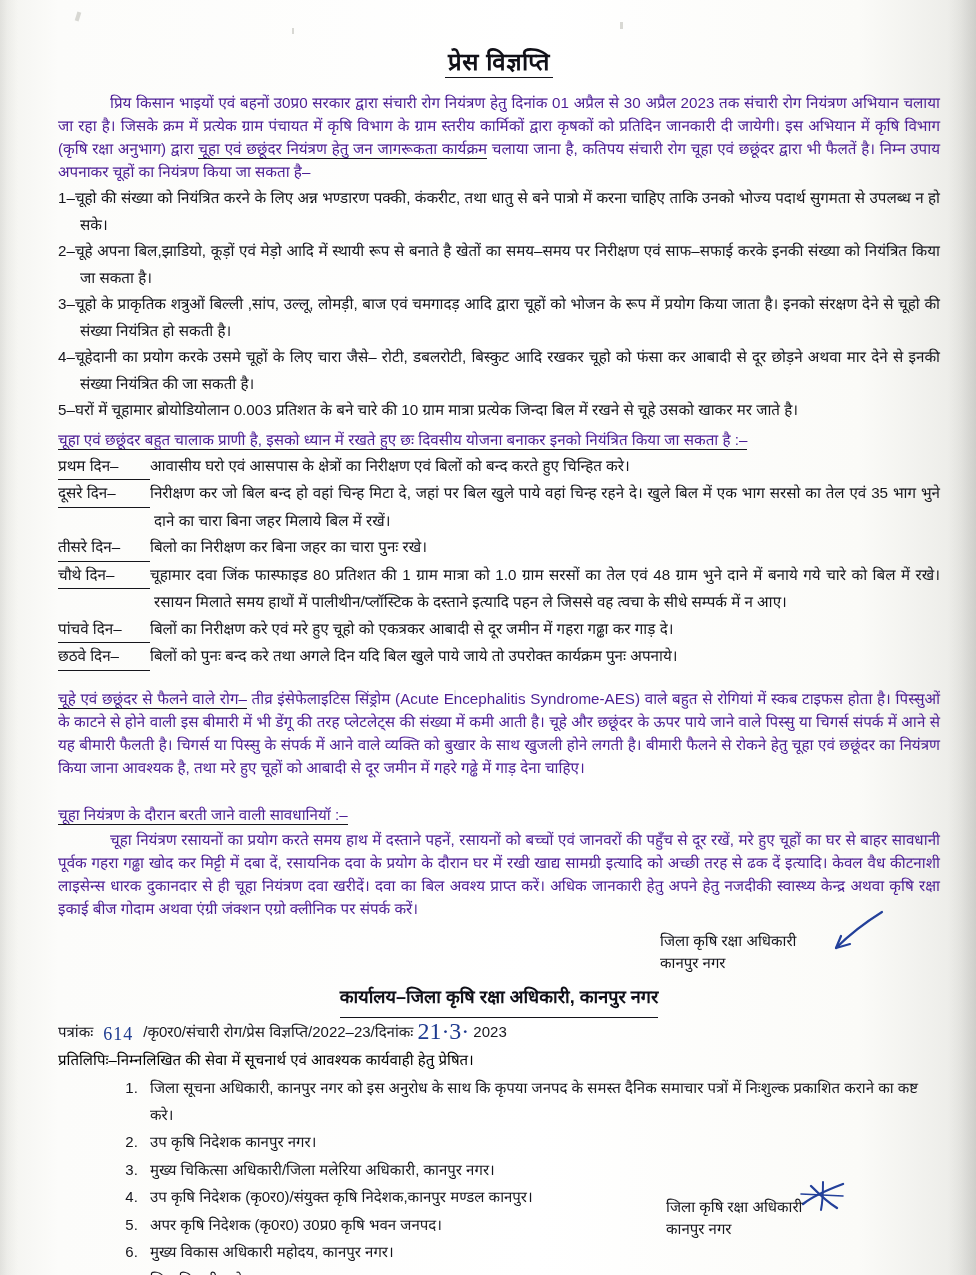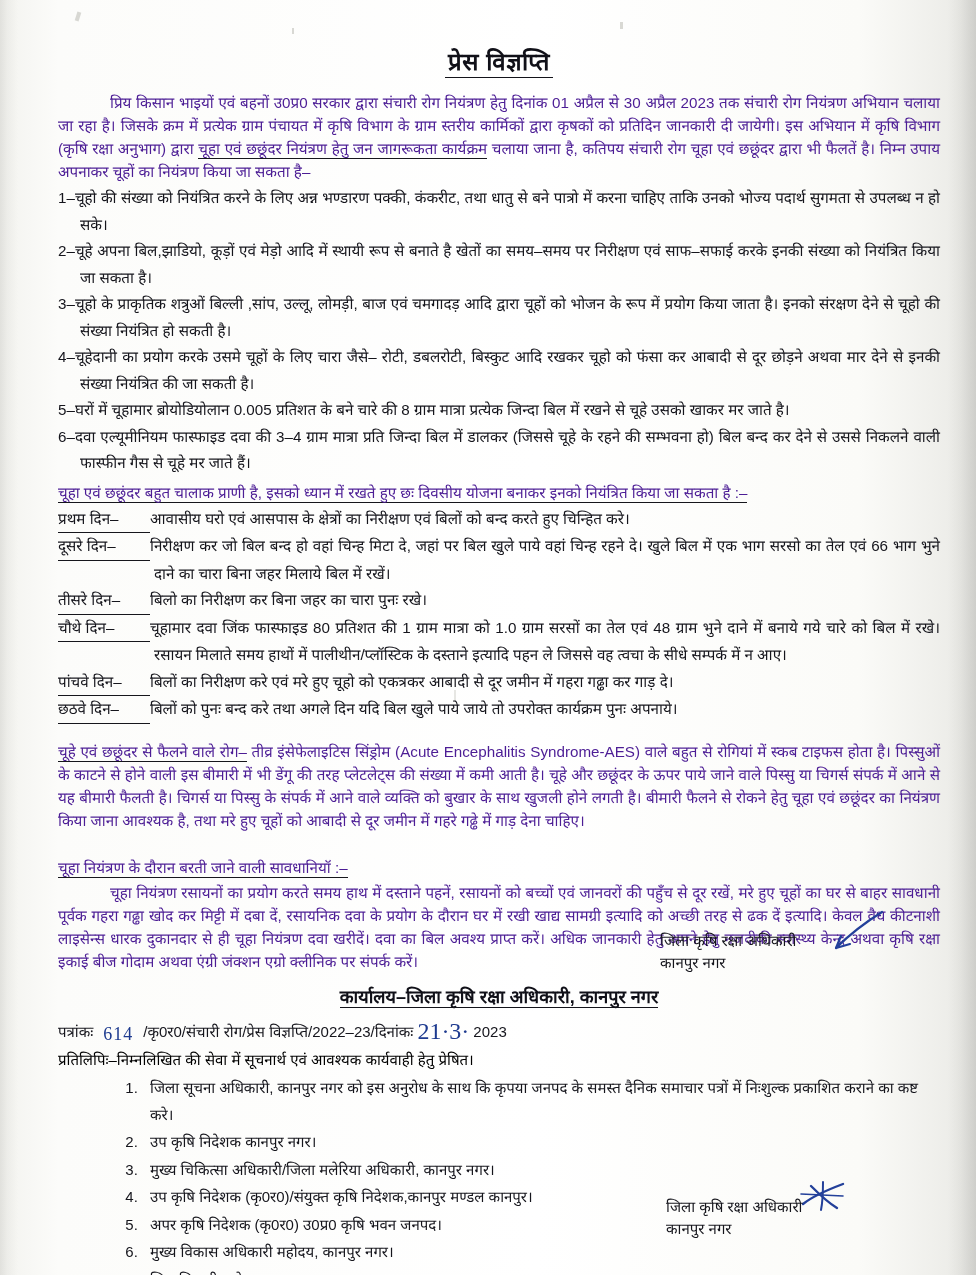--- a/index.html
+++ b/index.html
@@ -108,21 +108,21 @@
   }
 
   h2.office{
     text-align:center;
     font-size:18px;
     font-weight:700;
     margin:0;
     padding-top:0;
     color:#101018;
   }
-  h2.office span{border-bottom:1.6px solid #13131a;padding-bottom:0;}
+  h2.office span{border-bottom:1.6px solid #13131a;padding-bottom:10px;}
 
   .refline{
     font-size:15px;line-height:30px;margin-top:6px;color:#15151c;
   }
   .handnum{
     font-family:"Liberation Serif","DejaVu Serif",serif;
     color:#1d3a8f;
     font-size:18px;
     font-weight:400;
     letter-spacing:1px;
@@ -169,28 +169,27 @@
 
   <h1 class="title"><span>प्रेस विज्ञप्ति</span></h1>
 
   <p class="para indent"><span>प्रिय किसान भाइयों एवं बहनों उ0प्र0 सरकार द्वारा संचारी रोग नियंत्रण हेतु दिनांक 01 अप्रैल से 30 अप्रैल 2023 तक संचारी रोग नियंत्रण अभियान चलाया जा रहा है। जिसके क्रम में प्रत्येक ग्राम पंचायत में कृषि विभाग के ग्राम स्तरीय कार्मिकों द्वारा कृषकों को प्रतिदिन जानकारी दी जायेगी। इस अभियान में कृषि विभाग (कृषि रक्षा अनुभाग) द्वारा </span><span class="u">चूहा एवं छछूंदर नियंत्रण हेतु जन जागरूकता कार्यक्रम</span><span> चलाया जाना है, कतिपय संचारी रोग चूहा एवं छछूंदर द्वारा भी फैलतें है। निम्न उपाय अपनाकर चूहों का नियंत्रण किया जा सकता है–</span></p>
 
   <ul class="numlist">
     <li><span class="mk">1–</span><span>चूहो की संख्या को नियंत्रित करने के लिए अन्न भण्डारण पक्की, कंकरीट, तथा धातु से बने पात्रो में करना चाहिए ताकि उनको भोज्य पदार्थ सुगमता से उपलब्ध न हो सके।</span></li>
     <li><span class="mk">2–</span><span>चूहे अपना बिल,झाडियो, कूड़ों एवं मेड़ो आदि में स्थायी रूप से बनाते है खेतों का समय–समय पर निरीक्षण एवं साफ–सफाई करके इनकी संख्या को नियंत्रित किया जा सकता है।</span></li>
     <li><span class="mk">3–</span><span>चूहो के प्राकृतिक शत्रुओं बिल्ली ,सांप, उल्लू, लोमड़ी, बाज एवं चमगादड़ आदि द्वारा चूहों को भोजन के रूप में प्रयोग किया जाता है। इनको संरक्षण देने से चूहो की संख्या नियंत्रित हो सकती है।</span></li>
     <li><span class="mk">4–</span><span>चूहेदानी का प्रयोग करके उसमे चूहों के लिए चारा जैसे– रोटी, डबलरोटी, बिस्कुट आदि रखकर चूहो को फंसा कर आबादी से दूर छोड़ने अथवा मार देने से इनकी संख्या नियंत्रित की जा सकती है।</span></li>
-    <li><span class="mk">5–</span><span>घरों में चूहामार ब्रोयोडियोलान 0.005 प्रतिशत के बने चारे की 8 ग्राम मात्रा प्रत्येक जिन्दा बिल में रखने से चूहे उसको खाकर मर जाते है।</span></li>
-    <li><span class="mk">6–</span><span>दवा एल्यूमीनियम फास्फाइड दवा की 3–4 ग्राम मात्रा प्रति जिन्दा बिल में डालकर (जिससे चूहे के रहने की सम्भवना हो) बिल बन्द कर देने से उससे निकलने वाली फास्फीन गैस से चूहे मर जाते हैं।</span></li>
+    <li><span class="mk">5–</span><span>घरों में चूहामार ब्रोयोडियोलान 0.003 प्रतिशत के बने चारे की 10 ग्राम मात्रा प्रत्येक जिन्दा बिल में रखने से चूहे उसको खाकर मर जाते है।</span></li>
   </ul>
 
   <p class="para sixday-lead"><span class="u">चूहा एवं छछूंदर बहुत चालाक प्राणी है, इसको ध्यान में रखते हुए छः दिवसीय योजना बनाकर इनको नियंत्रित किया जा सकता है :–</span></p>
 
   <div class="dayrow"><span class="daylabel">प्रथम दिन–</span><span>आवासीय घरो एवं  आसपास के क्षेत्रों का निरीक्षण एवं बिलों को बन्द करते हुए चिन्हित करे।</span></div>
-  <div class="dayrow"><span class="daylabel">दूसरे दिन–</span><span>निरीक्षण कर जो बिल बन्द हो वहां चिन्ह मिटा दे, जहां पर बिल खुले पाये वहां चिन्ह रहने दे। खुले बिल में एक भाग सरसो का तेल एवं 66 भाग भुने दाने का चारा बिना जहर मिलाये बिल में रखें।</span></div>
+  <div class="dayrow"><span class="daylabel">दूसरे दिन–</span><span>निरीक्षण कर जो बिल बन्द हो वहां चिन्ह मिटा दे, जहां पर बिल खुले पाये वहां चिन्ह रहने दे। खुले बिल में एक भाग सरसो का तेल एवं 35 भाग भुने दाने का चारा बिना जहर मिलाये बिल में रखें।</span></div>
   <div class="dayrow"><span class="daylabel">तीसरे दिन–</span><span>बिलो का निरीक्षण कर बिना जहर का चारा पुनः रखे।</span></div>
   <div class="dayrow"><span class="daylabel">चौथे दिन–</span><span>चूहामार दवा जिंक फास्फाइड 80 प्रतिशत  की 1 ग्राम मात्रा को 1.0 ग्राम सरसों का तेल एवं 48 ग्राम भुने दाने में बनाये गये चारे को बिल में रखे। रसायन मिलाते समय हाथों में पालीथीन/प्लॉस्टिक के दस्ताने इत्यादि पहन ले जिससे वह त्वचा के सीधे सम्पर्क में न आए।</span></div>
   <div class="dayrow"><span class="daylabel">पांचवे दिन–</span><span>बिलों का निरीक्षण करे एवं मरे हुए चूहो को एकत्रकर आबादी से दूर जमीन में गहरा गढ्ढा कर गाड़ दे।</span></div>
   <div class="dayrow"><span class="daylabel">छठवे दिन–</span><span>बिलों को पुनः बन्द करे तथा अगले दिन यदि बिल खुले पाये जाये तो उपरोक्त कार्यक्रम पुनः अपनाये।</span></div>
 
   <div class="gap-md"></div>
 
   <p class="para"><span class="u">चूहे एवं छछूंदर से फैलने वाले रोग–</span><span> तीव्र इंसेफेलाइटिस सिंड्रोम (Acute Encephalitis Syndrome-AES) वाले बहुत से रोगियां में स्कब टाइफस होता है। पिस्सुओं के काटने से होने वाली इस बीमारी में भी डेंगू की तरह प्लेटलेट्स की संख्या में कमी आती है। चूहे और छछूंदर के ऊपर पाये जाने वाले पिस्सु या चिगर्स संपर्क में आने से यह बीमारी फैलती है। चिगर्स या पिस्सु के संपर्क में आने वाले व्यक्ति को बुखार के साथ खुजली होने लगती है। बीमारी फैलने से रोकने हेतु चूहा एवं छछूंदर का नियंत्रण किया जाना आवश्यक है, तथा मरे हुए चूहों को आबादी से दूर जमीन में गहरे गढ्ढे में गाड़ देना चाहिए।</span></p>
 
   <div class="gap-lg"></div>

